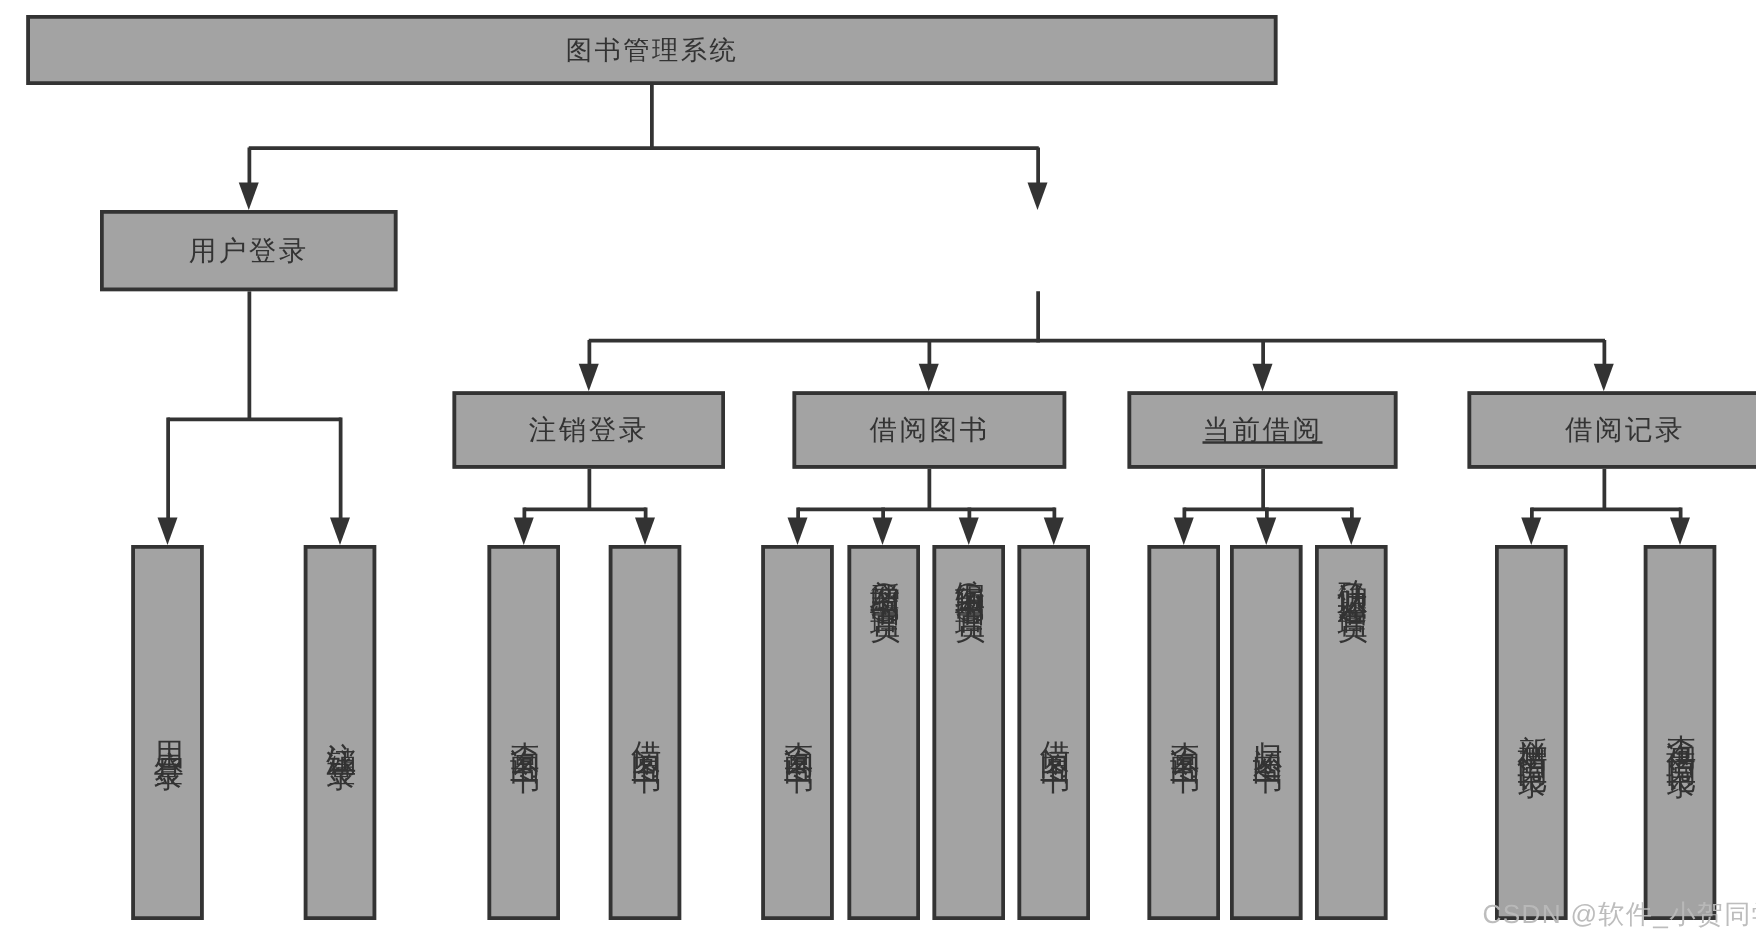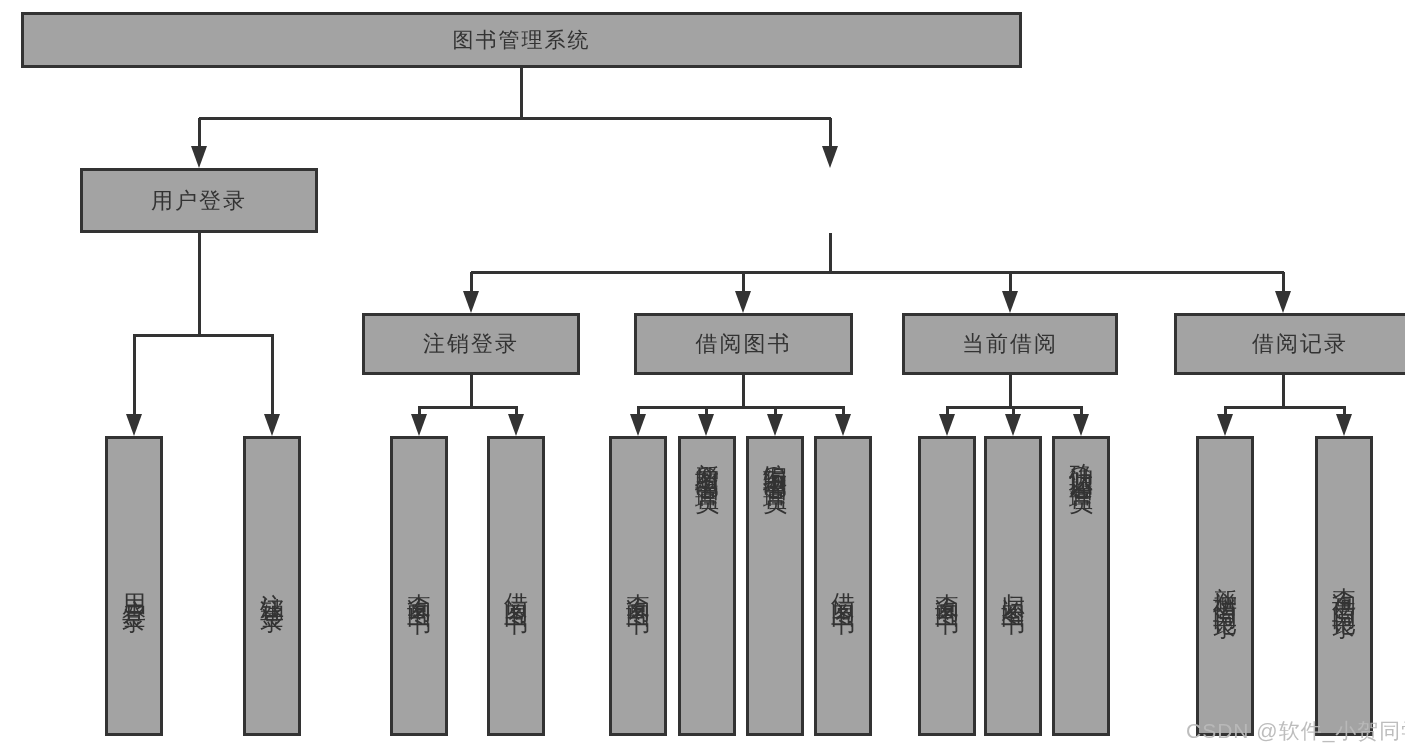--- a/index.html
+++ b/index.html
@@ -135,21 +135,21 @@
   <div class="box hbox" style="left:80px;top:168px;width:238px;height:65px;">
     <span>用户登录</span>
   </div>
 
   <div class="box hbox" style="left:362px;top:313px;width:218px;height:62px;">
     <span>注销登录</span>
   </div>
   <div class="box hbox" style="left:634px;top:313px;width:219px;height:62px;">
     <span>借阅图书</span>
   </div>
-  <div class="box hbox" style="left:902px;top:313px;width:216px;height:62px;">
+  <div class="box hbox" style="left:902px;top:313px;width:216px;height:62px;text-decoration:underline;">
     <span>当前借阅</span>
   </div>
   <div class="box hbox" style="left:1174px;top:313px;width:252px;height:62px;">
     <span>借阅记录</span>
   </div>
 
   <div class="box leaf" style="left:105px;">
     <span>用户登录</span>
   </div>
   <div class="box leaf" style="left:243px;">

